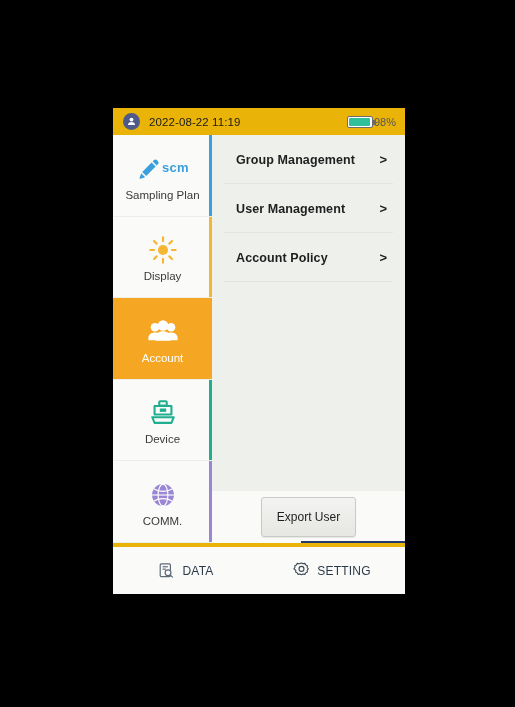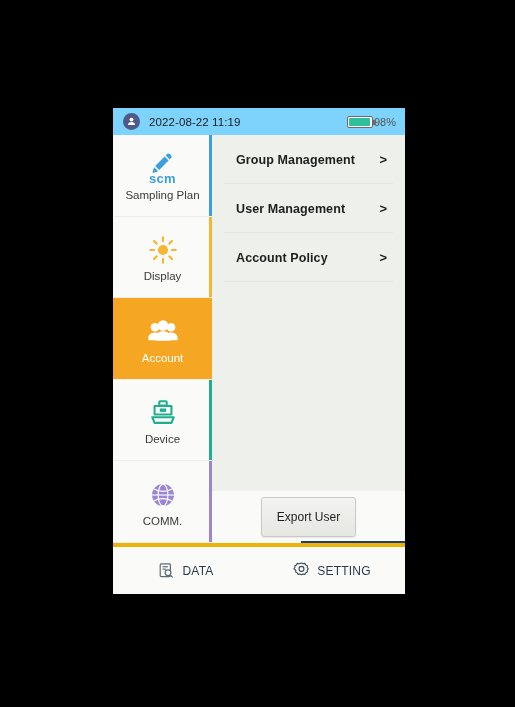--- a/index.html
+++ b/index.html
@@ -22,21 +22,21 @@
     height: 486px;
     background: #ffffff;
     overflow: hidden;
     display: flex;
     flex-direction: column;
   }
 
   
   .statusbar {
     height: 27px;
-    background: #7dd3fc;
+    background: #eab308;
     display: flex;
     align-items: center;
     padding: 0 9px 0 10px;
     box-sizing: border-box;
     flex: 0 0 auto;
   }
   .avatar {
     width: 17px;
     height: 17px;
     border-radius: 50%;
@@ -147,21 +147,21 @@
   .side-item.active .side-label { color: #ffffff; }
   .scm-text {
     font-size: 13px;
     color: #3aa0dd;
     font-weight: 600;
     margin-top: -4px;
     letter-spacing: 0.3px;
   }
   .sp-icon-wrap {
     display: flex;
-    flex-direction: column;
+    flex-direction: row;
     align-items: center;
     justify-content: center;
     height: 42px;
     margin-bottom: -2px;
   }
 
   
   .main {
     flex: 1 1 auto;
     display: flex;

